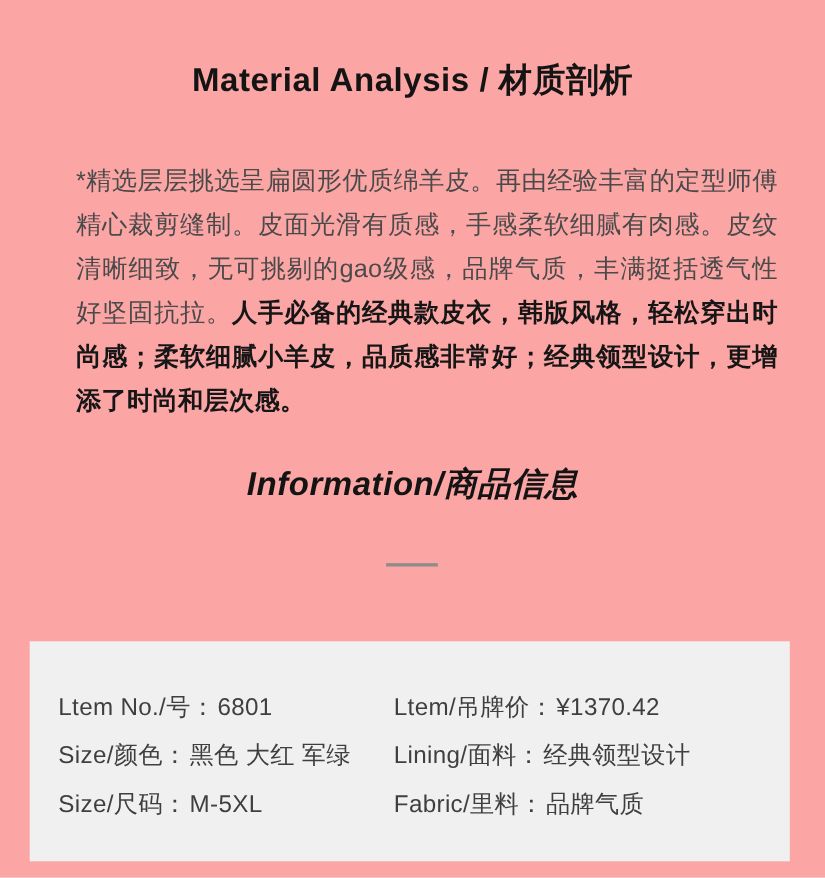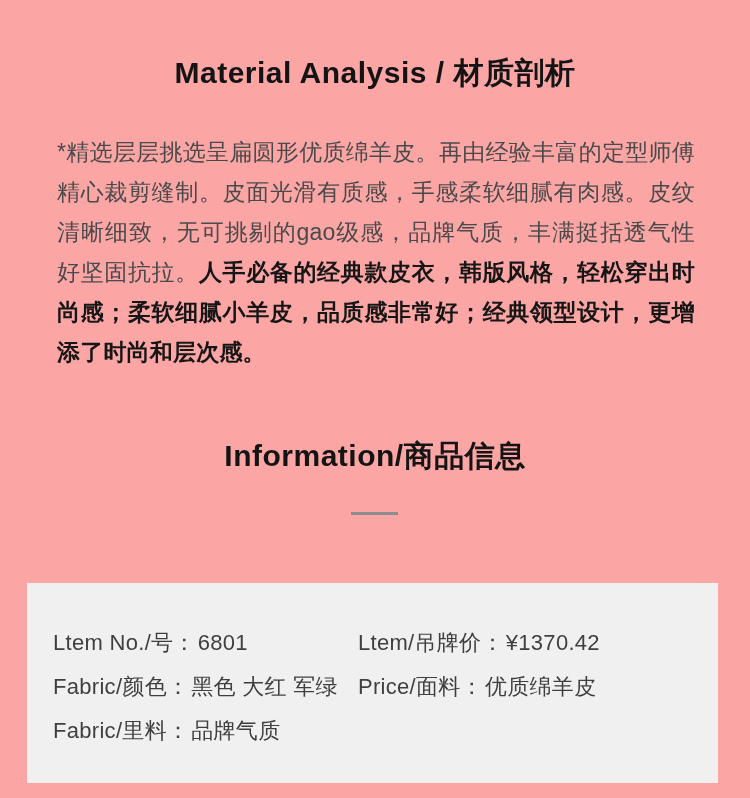--- a/index.html
+++ b/index.html
@@ -21,27 +21,27 @@
     width: 750px;
     margin: 0;
     text-align: center;
     font-size: 30px;
     font-weight: 700;
     color: #141414;
     letter-spacing: 0.5px;
     white-space: nowrap;
   }
   .title-material { top: 53px; }
-  .title-information { top: 436px; }
+  .title-information { top: 420px; font-style: italic; }
   .material-desc {
     position: absolute;
     left: 57px;
     top: 132px;
     width: 638px;
-    margin: 0;
+    margin: 12px;
     font-size: 23px;
     line-height: 40px;
     text-align: justify;
     color: #4a4a4a;
     letter-spacing: 0.2px;
   }
   .material-desc .bold-part {
     font-weight: 700;
     color: #161616;
   }
@@ -92,27 +92,30 @@
 
     <div class="info-cell">
       <span class="info-label">Ltem No./号：</span><span class="info-value">6801</span>
     </div>
 
     <div class="info-cell">
       <span class="info-label">Ltem/吊牌价：</span><span class="info-value">¥1370.42</span>
     </div>
 
     <div class="info-cell">
-      <span class="info-label">Fabric/颜色：</span><span class="info-value">黑色 大红 军绿</span>
+      <span class="info-label">Size/颜色：</span><span class="info-value">黑色 大红 军绿</span>
     </div>
 
     <div class="info-cell">
-      <span class="info-label">Price/面料：</span><span class="info-value">优质绵羊皮</span>
+      <span class="info-label">Lining/面料：</span><span class="info-value">经典领型设计</span>
     </div>
 
+    <div class="info-cell">
+      <span class="info-label">Size/尺码：</span><span class="info-value">M-5XL</span>
+    </div>
 
     <div class="info-cell">
       <span class="info-label">Fabric/里料：</span><span class="info-value">品牌气质</span>
     </div>
 
   </div>
 
 </div>
 
 </body></html>

